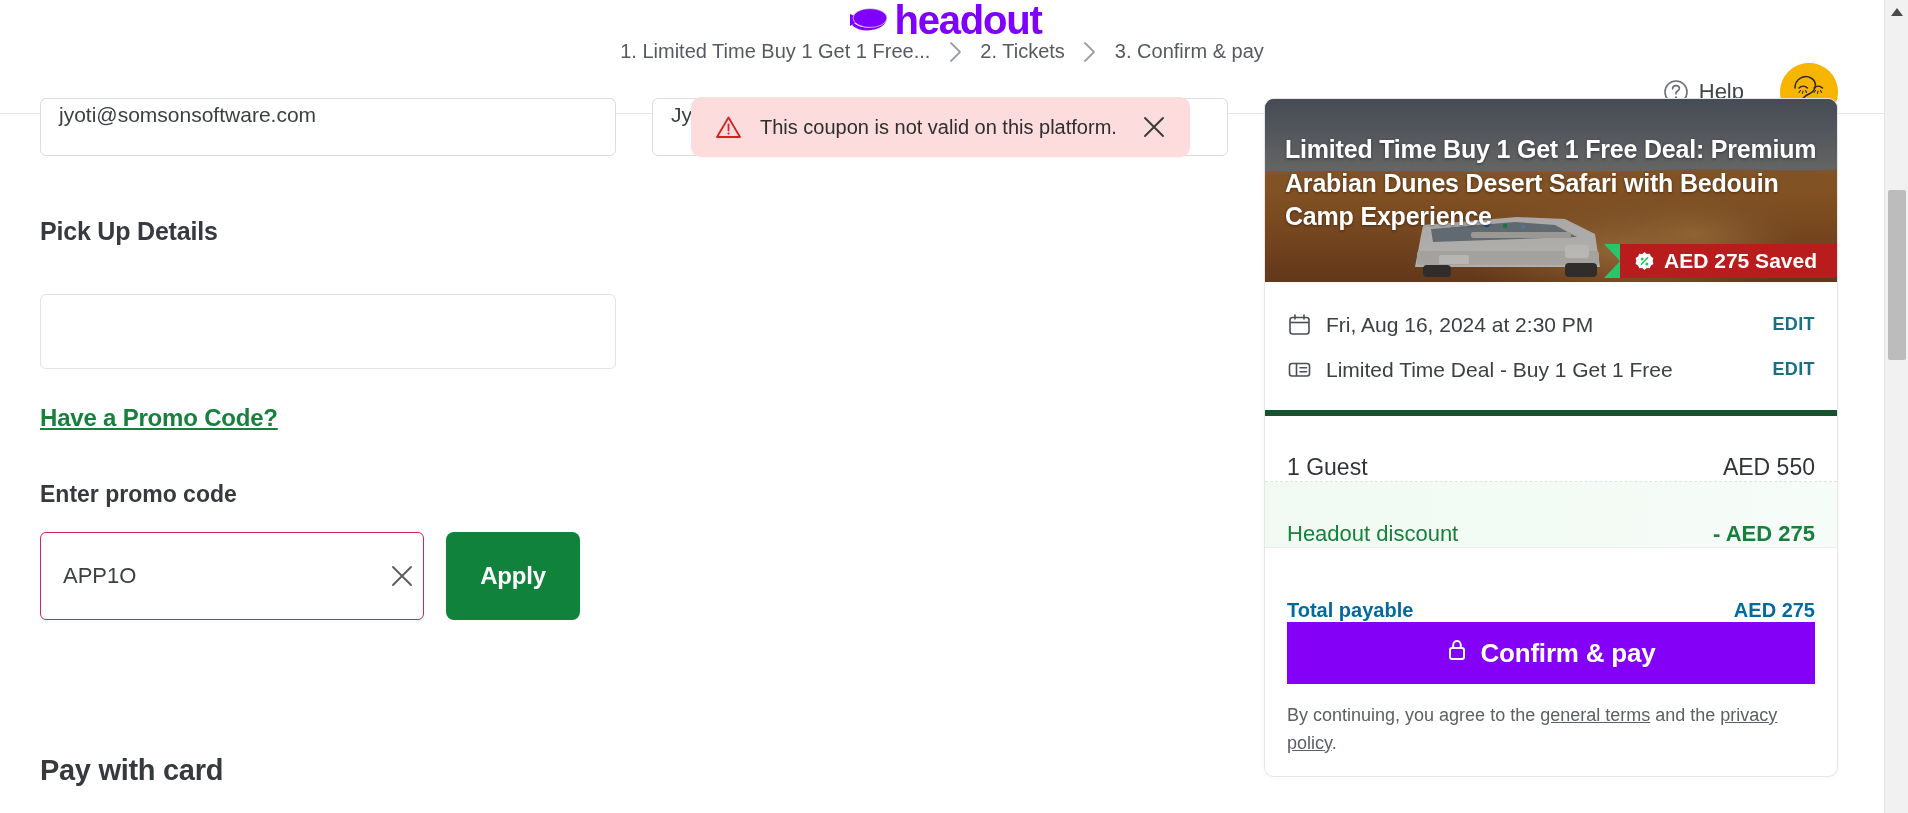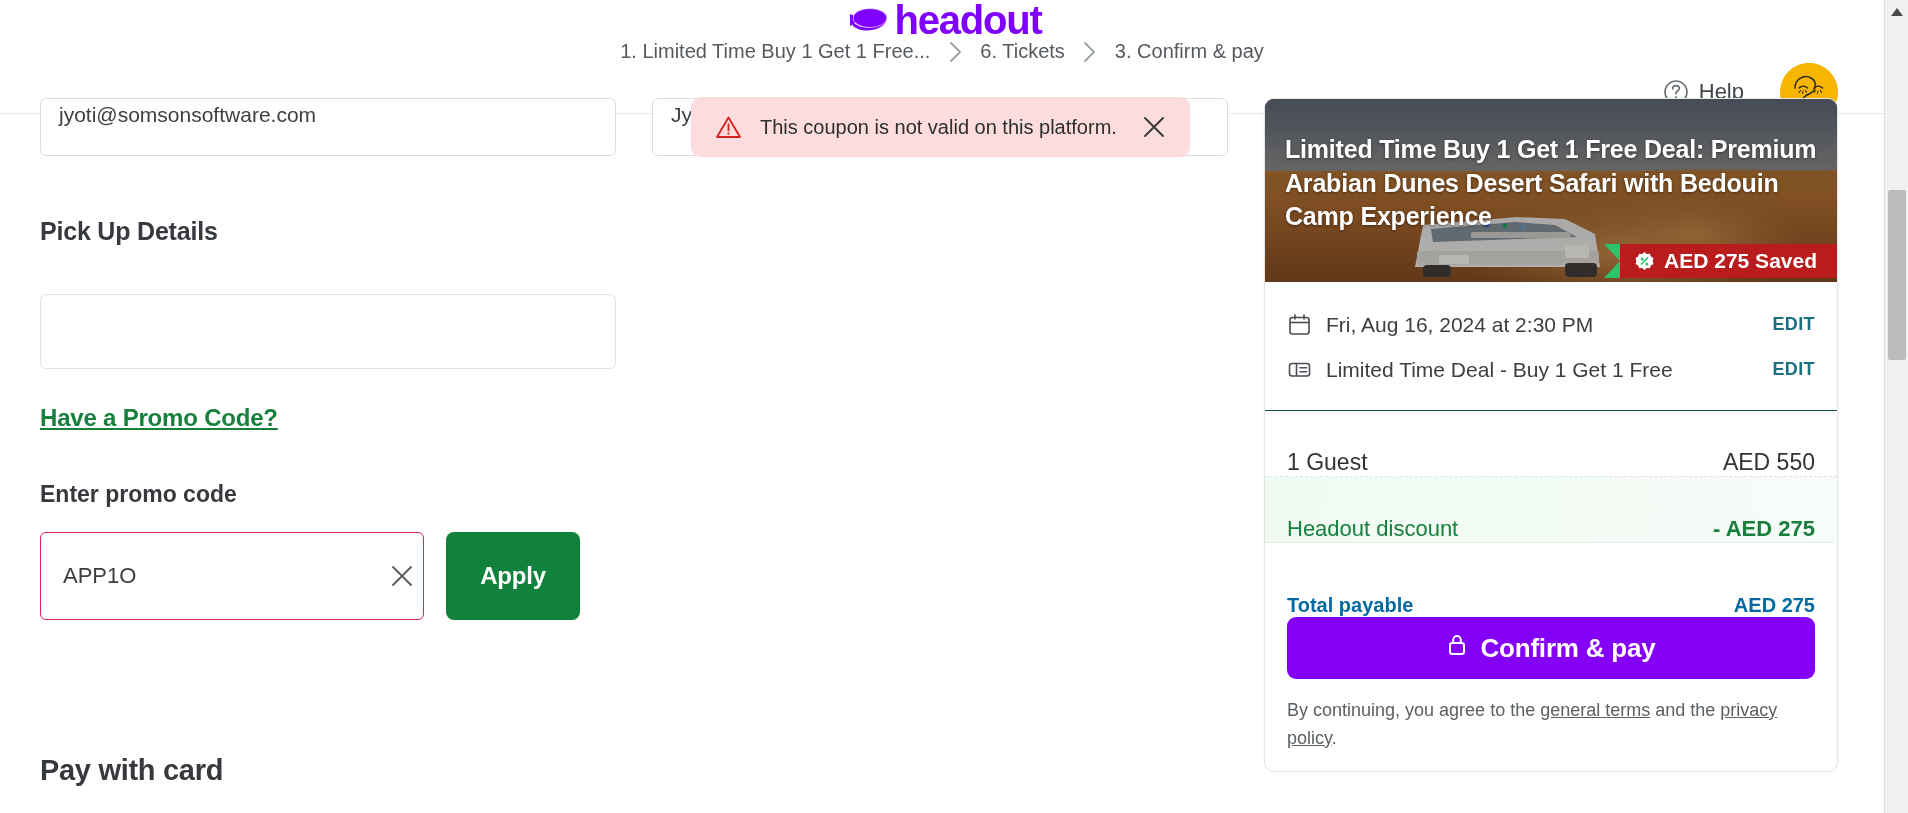--- a/index.html
+++ b/index.html
@@ -185,21 +185,21 @@
     position: absolute; left: -16px; top: 0;
     width: 0; height: 0;
     border-top: 17px solid #2bc46a;
     border-bottom: 17px solid #2bc46a;
     border-left: 16px solid transparent;
   }
   .saved-badge svg { margin-right: 9px; }
 
   .meta {
     padding: 20px 22px 18px 22px;
-    border-bottom: 1px solid #14532d;
+    border-bottom: 6px solid #14532d;
   }
   .meta-row {
     display: flex; align-items: center;
     height: 45px;
   }
   .meta-ico { width: 25px; flex: 0 0 25px; display:flex; justify-content:center; }
   .meta-txt {
     margin-left: 14px; font-size: 21px; color: #3c4043;
     white-space: nowrap; flex: 1 1 auto;
   }
@@ -221,21 +221,21 @@
   }
   .price-row.discount .amt { font-weight: 700; }
   .price-row.guests .amt { font-weight: 400; }
   .price-row.total {
     height: 74px; font-size: 20px; font-weight: 700; color: #0369a1;
   }
 
   .cta-wrap { padding: 0 22px 18px 22px; }
   .confirm-btn {
     width: 100%; height: 62px;
-    background: #8400f7; border: none; border-radius: 9px;
+    background: #8400f7; border: none; border-radius: 0;
     color: #fff; font-size: 26px; font-weight: 700;
     font-family: "Liberation Sans", sans-serif;
     display: flex; align-items: center; justify-content: center; gap: 12px;
     cursor: pointer; letter-spacing: -0.2px;
   }
   .terms {
     padding: 0 22px 18px 22px;
     font-size: 18px; color: #5b6064; line-height: 1.55;
   }
   .terms a { color: #5b6064; text-decoration: underline; cursor: pointer; }
@@ -274,21 +274,21 @@
       <span class="logo-text">headout</span>
     </div>
 
     <div class="breadcrumb">
       <span class="crumb">1. Limited Time Buy 1 Get 1 Free...</span>
       <span class="crumb-sep">
         <svg width="13" height="22" viewBox="0 0 13 22">
             <path d="M2 2 L11 11 L2 20" stroke="#9aa0a6" stroke-width="1.8" fill="none" stroke-linecap="round" stroke-linejoin="round"></path>
           </svg>
       </span>
-      <span class="crumb">6. Tickets</span>
+      <span class="crumb">2. Tickets</span>
       <span class="crumb-sep">
         <svg width="13" height="22" viewBox="0 0 13 22">
             <path d="M2 2 L11 11 L2 20" stroke="#9aa0a6" stroke-width="1.8" fill="none" stroke-linecap="round" stroke-linejoin="round"></path>
           </svg>
       </span>
       <span class="crumb">3. Confirm &amp; pay</span>
     </div>
 
     <div class="header-right">
       <div class="help-btn">

